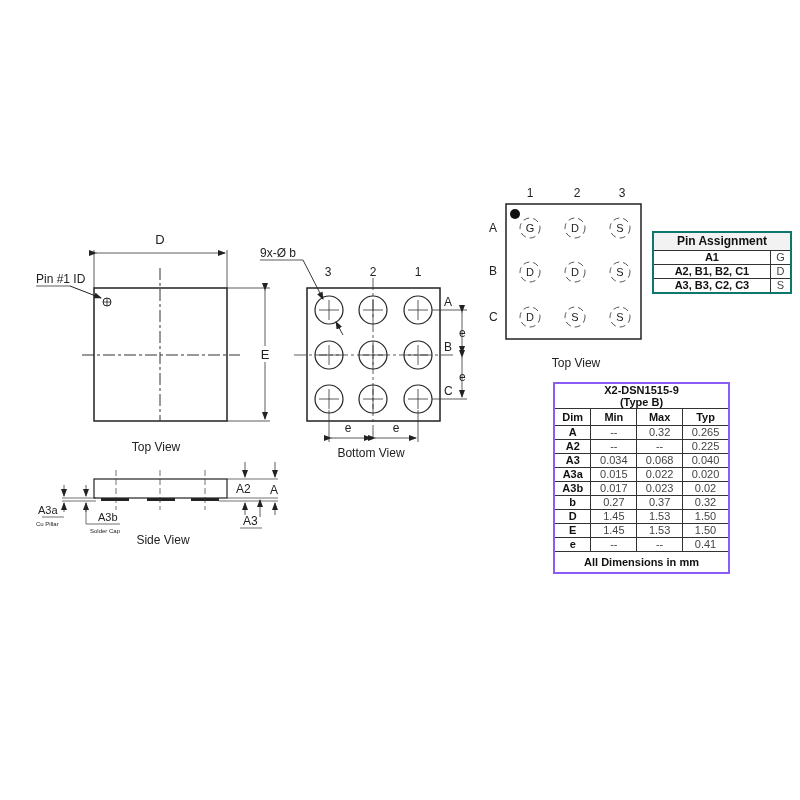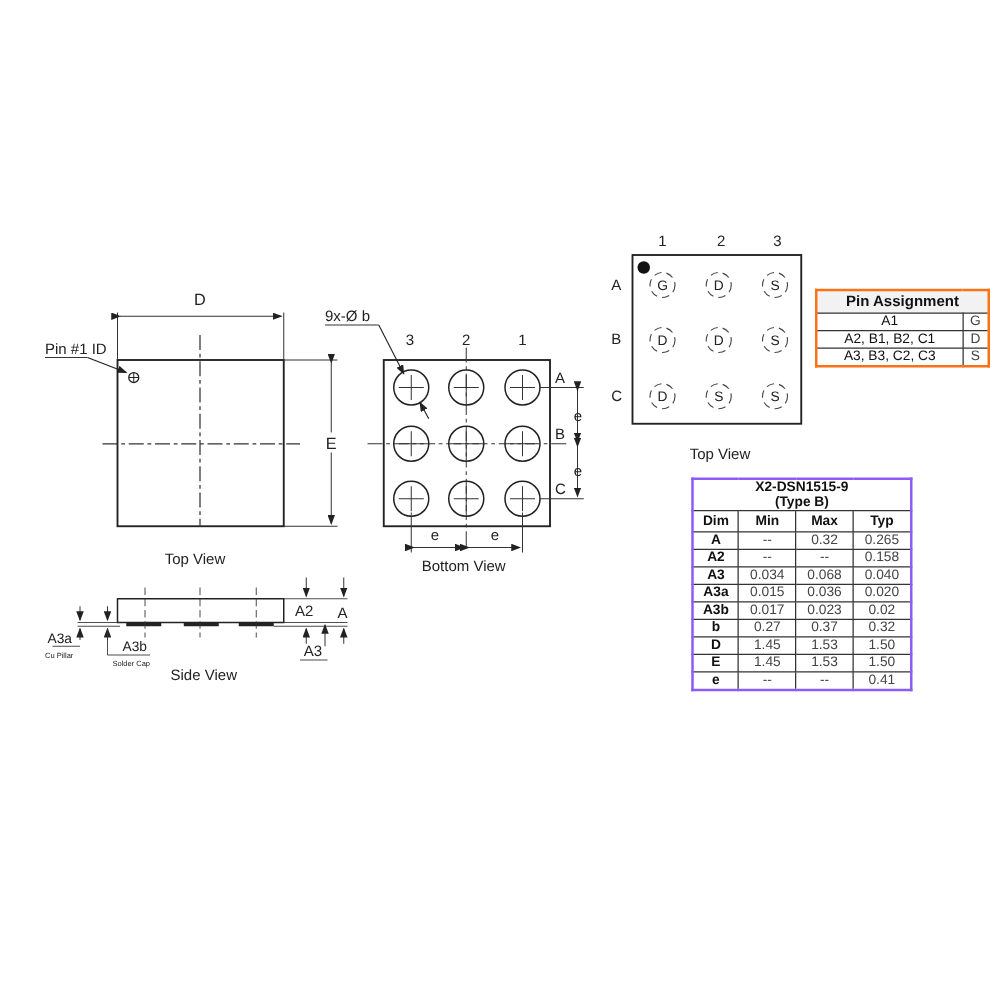--- a/index.html
+++ b/index.html
@@ -10,24 +10,24 @@
     .tbl td, .tbl th { border: 1px solid #333; padding: 0 2px; text-align: center; font-size: 11px; line-height: 13px; }
     .tbl th { font-weight: bold; }
     .dims { left: 553px; top: 382px; width: 177px; border: 2px solid #8b5cf6; }
     .dims .title { font-size: 11px; line-height: 12px; font-weight: bold; }
     .dims .hdr th { font-size: 11px; height: 16px; }
     .dims td.bold { font-weight: bold; }
     .dims td.val { color: #444; }
     .dims td { height: 13px; }
     .dims .foot { font-weight: bold; font-size: 11px; height: 20px; }
     .dims .copl td { height: 28px; }
-    .pins { left: 652px; top: 231px; width: 140px; border: 2px solid #f97316; }
+    .pins { left: 652px; top: 231px; width: 140px; border: 2px solid #0f766e; }
     .pins th { font-size: 12px; height: 17px; background: #f2f2f2; }
     .pins td { height: 13px; }
-    .pins td.bold { font-weight: normal; }
+    .pins td.bold { font-weight: bold; }
     .pins td.val { color: #444; }
   </style>
 </head>
 <body>
 
 <svg class="drawing" viewBox="0 0 800 800" xmlns="http://www.w3.org/2000/svg">
   <defs>
     <marker id="arr" markerWidth="8" markerHeight="6" refX="7" refY="3" orient="auto" markerUnits="userSpaceOnUse">
       <path d="M0,0 L8,3 L0,6 Z" fill="#222"></path>
     </marker>
@@ -276,32 +276,32 @@
   <tr>
         <td class="bold">A</td>
         <td class="val">--</td>
         <td class="val">0.32</td>
         <td class="val">0.265</td>
       </tr>
   <tr>
         <td class="bold">A2</td>
         <td class="val">--</td>
         <td class="val">--</td>
-        <td class="val">0.158</td>
+        <td class="val">0.225</td>
       </tr>
   <tr>
         <td class="bold">A3</td>
         <td class="val">0.034</td>
         <td class="val">0.068</td>
         <td class="val">0.040</td>
       </tr>
   <tr>
         <td class="bold">A3a</td>
         <td class="val">0.015</td>
-        <td class="val">0.036</td>
+        <td class="val">0.022</td>
         <td class="val">0.020</td>
       </tr>
   <tr>
         <td class="bold">A3b</td>
         <td class="val">0.017</td>
         <td class="val">0.023</td>
         <td class="val">0.02</td>
       </tr>
   <tr>
         <td class="bold">b</td>
@@ -320,14 +320,17 @@
         <td class="val">1.45</td>
         <td class="val">1.53</td>
         <td class="val">1.50</td>
       </tr>
   <tr>
         <td class="bold">e</td>
         <td class="val">--</td>
         <td class="val">--</td>
         <td class="val">0.41</td>
       </tr>
+  <tr>
+        <td colspan="4" class="foot">All Dimensions in mm</td>
+      </tr>
 </tbody>
   </table>
 
 </body></html>

